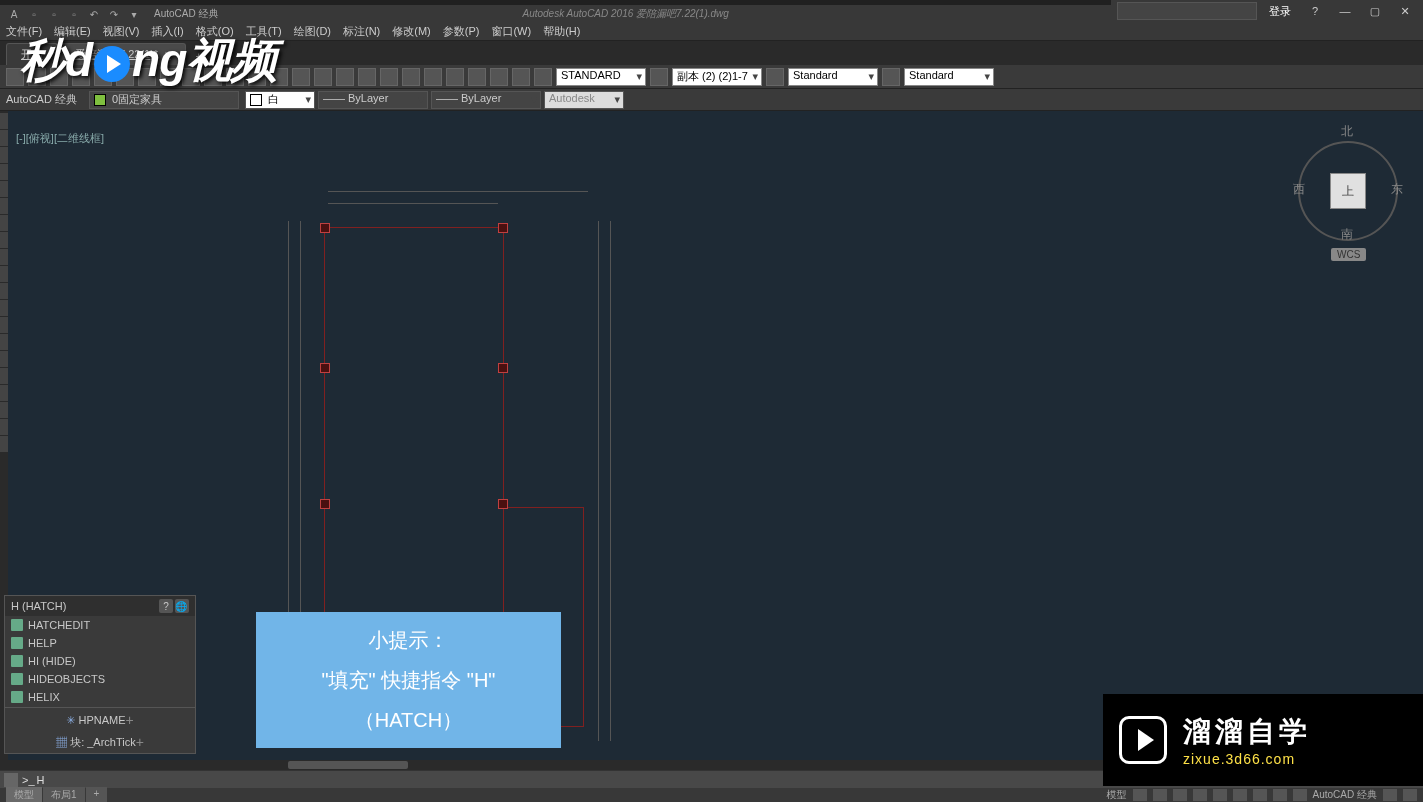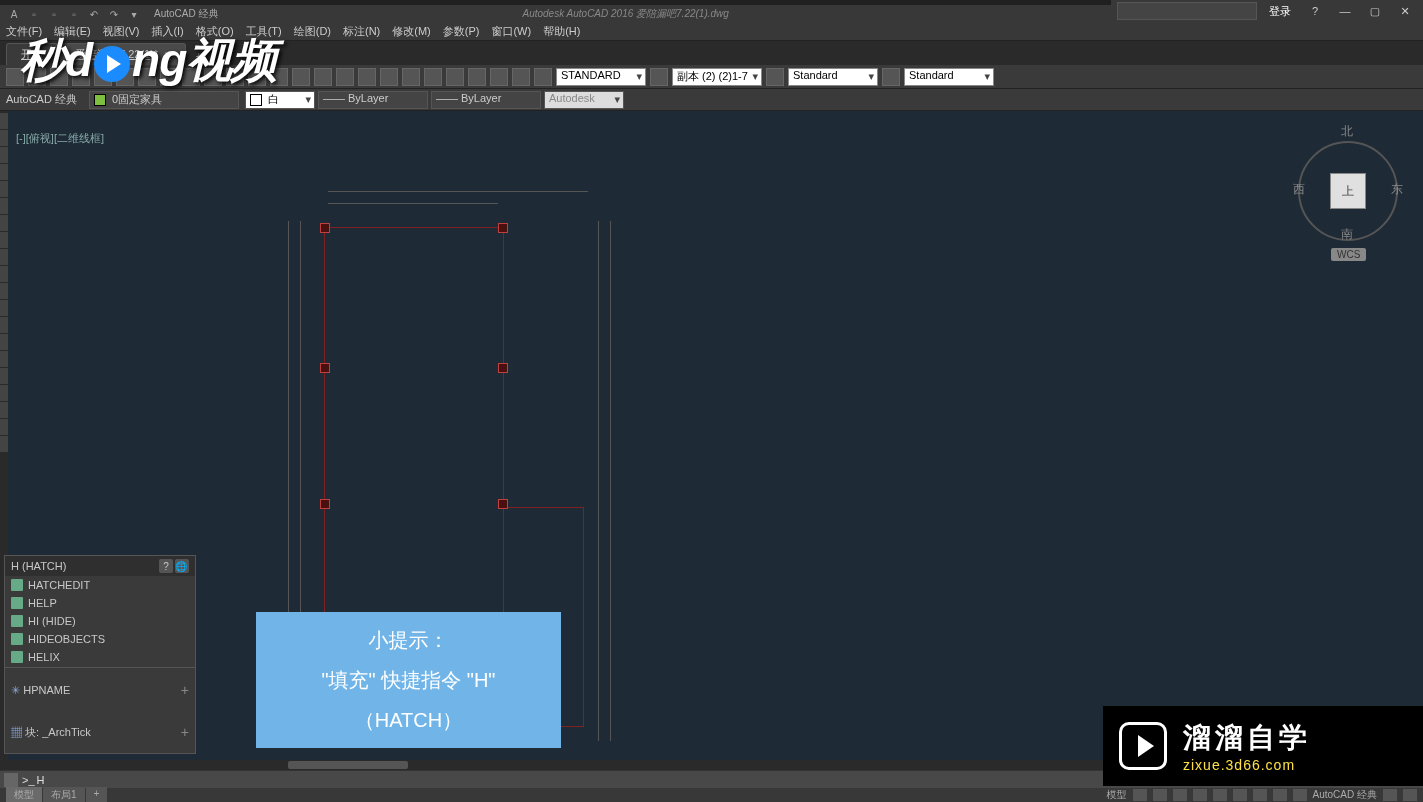--- a/index.html
+++ b/index.html
@@ -70,28 +70,28 @@
     .vc-wcs { position: absolute; bottom: 0; left: 38px; background: #888; color: #333; padding: 1px 6px; font-size: 10px; border-radius: 2px; }
     
     
     .autocomplete { position: absolute; bottom: 48px; left: 4px; width: 192px; background: #3a3a3a; border: 1px solid #555; z-index: 30; }
     .ac-header { background: #2f2f2f; padding: 3px 6px; display: flex; justify-content: space-between; align-items: center; }
     .ac-header .icons { display: flex; gap: 2px; }
     .ac-header .icons span { width: 14px; height: 14px; background: #555; border-radius: 2px; cursor: pointer; display: inline-flex; align-items: center; justify-content: center; font-size: 10px; }
     .ac-item { padding: 3px 6px; display: flex; align-items: center; gap: 5px; cursor: pointer; }
     .ac-ico { width: 12px; height: 12px; background: #6a8; border-radius: 1px; }
     .ac-sep { height: 1px; background: #555; margin: 1px 0; }
-    .ac-sysvar { padding: 13px 6px; display: flex; align-items: center; justify-content: space-between; }
+    .ac-sysvar { padding: 3px 6px; display: flex; align-items: center; justify-content: center; }
     .ac-sysvar .plus { color: #888; font-size: 14px; }
     
     
     .hint-box { position: absolute; bottom: 54px; left: 256px; width: 305px; background: #71b5e8; color: #fff; padding: 8px 20px; font-size: 20px; line-height: 2; z-index: 25; text-align: center; }
     
     
-    .brand-wm { position: absolute; bottom: 16px; right: 0; width: 320px; height: 80px; background: #000; display: flex; align-items: center; padding: 0 16px; gap: 16px; z-index: 40; }
+    .brand-wm { position: absolute; bottom: 16px; right: 0; width: 320px; height: 92px; background: #000; display: flex; align-items: center; padding: 0 16px; gap: 16px; z-index: 40; }
     .brand-wm .playcircle { width: 48px; height: 48px; border: 3px solid #fff; border-radius: 10px; display: flex; align-items: center; justify-content: center; }
     .brand-wm .playcircle::before { content: ""; border-left: 16px solid #fff; border-top: 11px solid transparent; border-bottom: 11px solid transparent; margin-left: 5px; }
     .brand-wm .brand-text { display: flex; flex-direction: column; }
     .brand-wm .brand-cn { font-size: 28px; font-weight: bold; color: #fff; letter-spacing: 4px; }
     .brand-wm .brand-url { font-size: 14px; color: #fde047; letter-spacing: 1px; }
     
     
     .cmdline { position: absolute; bottom: 14px; left: 0; right: 0; height: 18px; background: #484848; display: flex; align-items: center; padding: 0 4px; color: #ddd; z-index: 20; border-top: 1px solid #333; }
     .cmd-ico { width: 14px; height: 14px; background: #666; margin-right: 4px; }
     .cmd-prompt { margin-right: 2px; }

